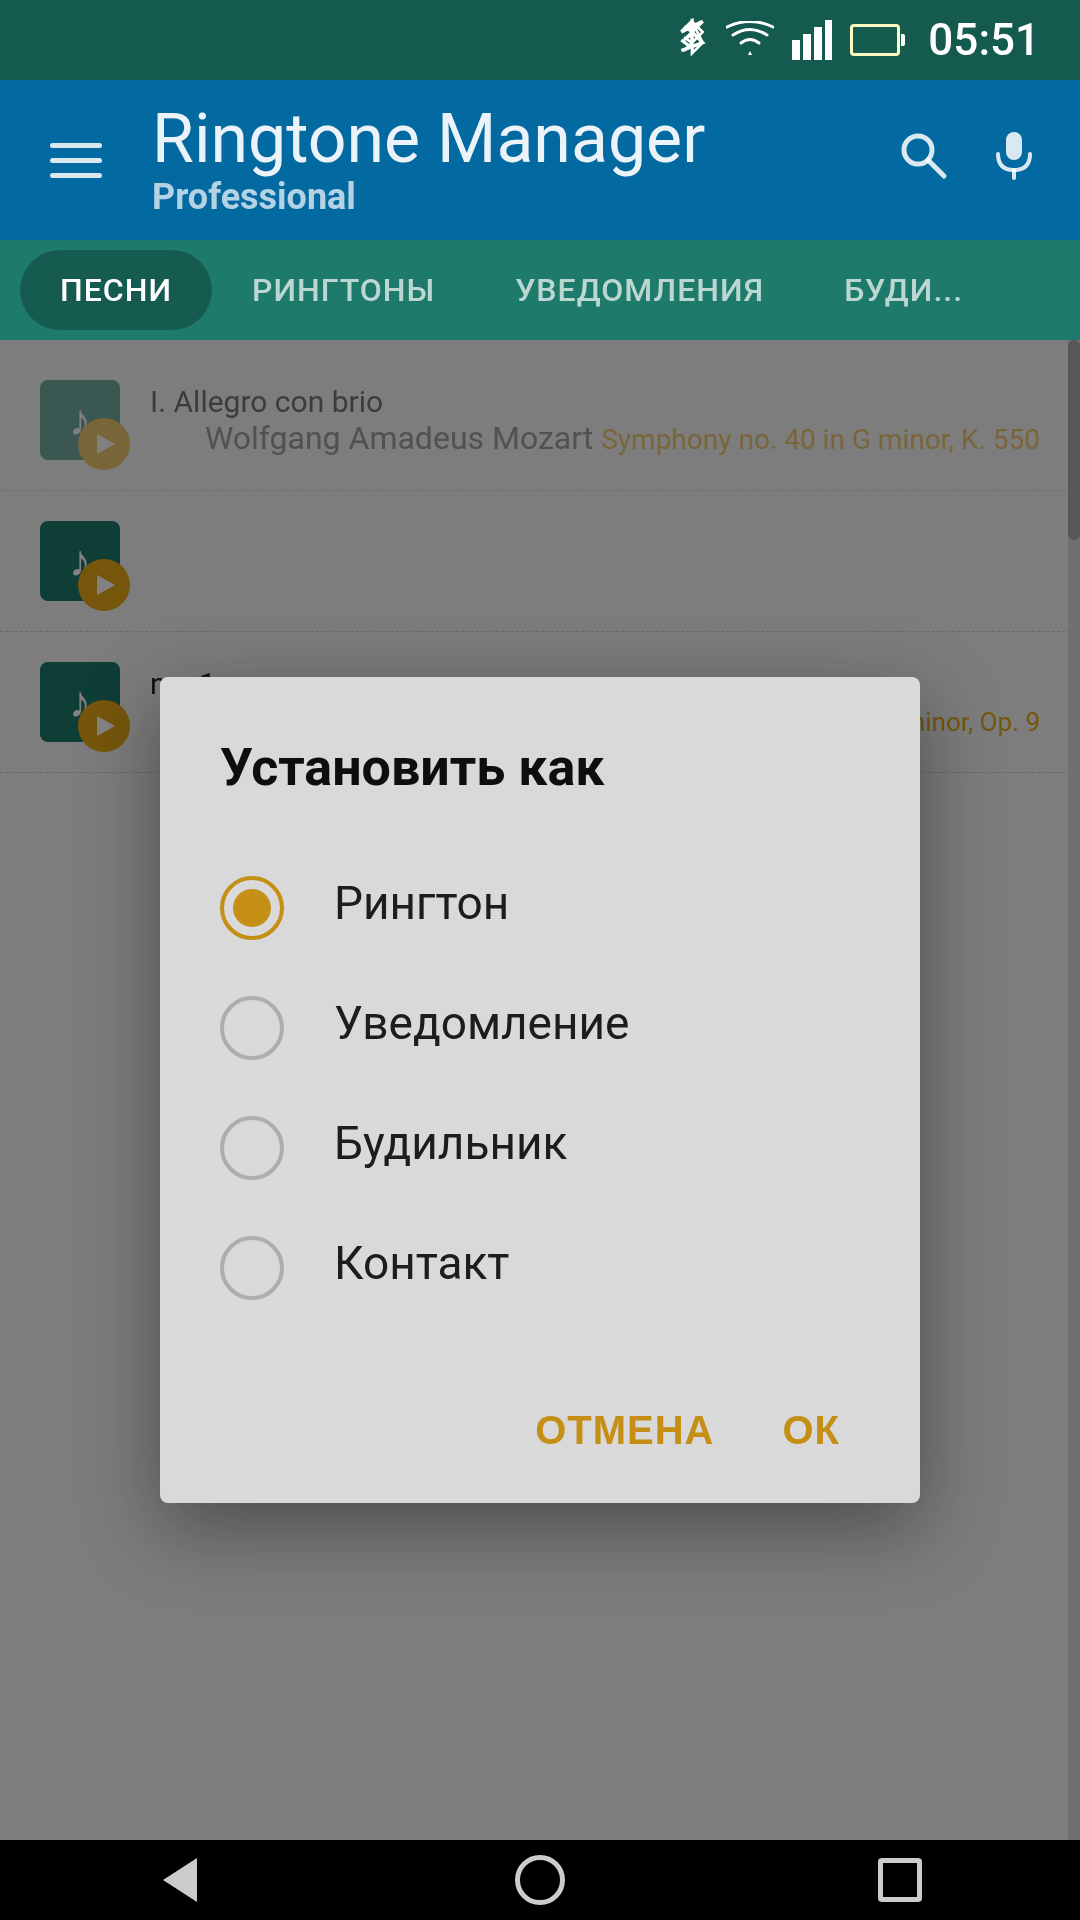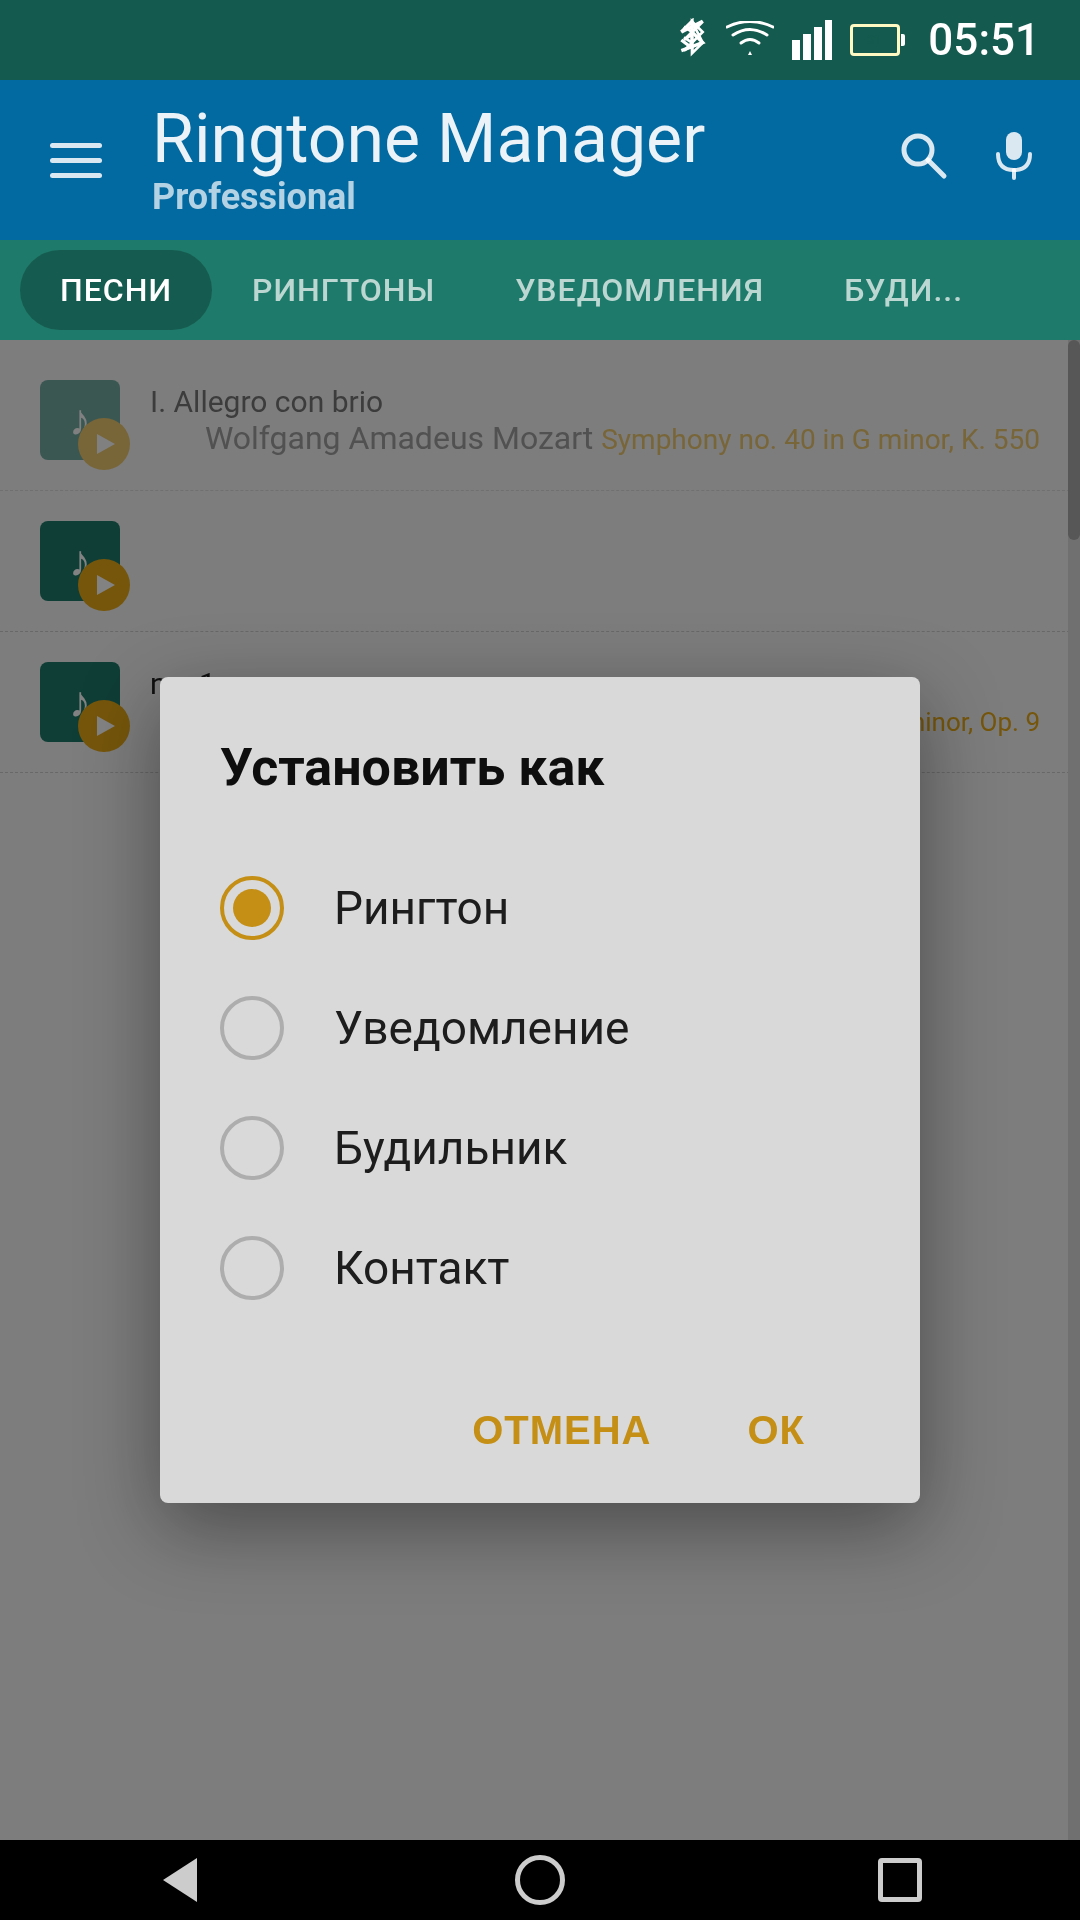--- a/index.html
+++ b/index.html
@@ -278,35 +278,34 @@
       align-items: center;
       justify-content: center;
       z-index: 100;
     }
 
     
     .dialog {
       width: 760px;
       background: white;
       border-radius: 8px;
-      padding: 60px 95px 40px 60px;
+      padding: 60px 60px 40px 60px;
       position: relative;
       box-shadow: 0 24px 80px rgba(0,0,0,0.4);
     }
 
     .dialog-title {
       font-size: 52px;
       font-weight: 700;
       color: #111;
       margin-bottom: 50px;
     }
 
     .radio-option {
       display: flex;
-      align-items: center;
       padding: 28px 0;
       cursor: pointer;
     }
 
     .radio-circle {
       width: 64px;
       height: 64px;
       border-radius: 50%;
       border: 4px solid #ccc;
       margin-right: 50px;
@@ -330,21 +329,21 @@
     }
 
     .radio-label {
       font-size: 46px;
       color: #222;
     }
 
     .dialog-actions {
       display: flex;
       justify-content: flex-end;
-      gap: 56px;
+      gap: 28px;
       margin-top: 50px;
       padding-top: 20px;
     }
 
     .dialog-btn {
       font-size: 40px;
       font-weight: 700;
       color: #e6a817;
       background: none;
       border: none;

